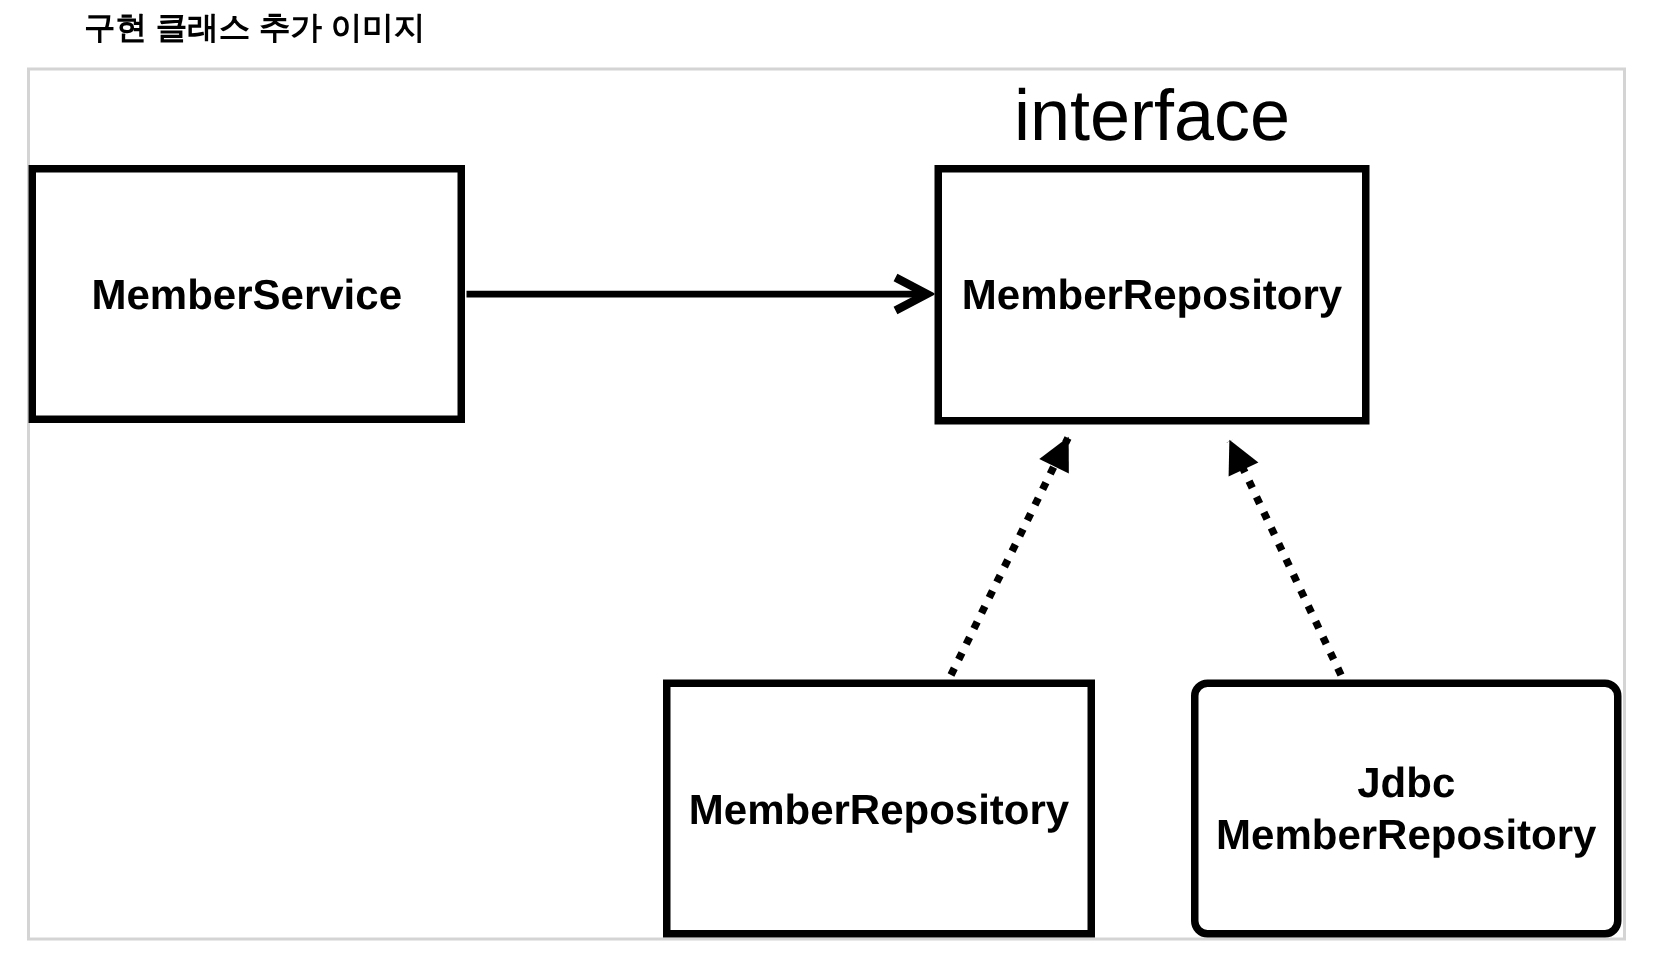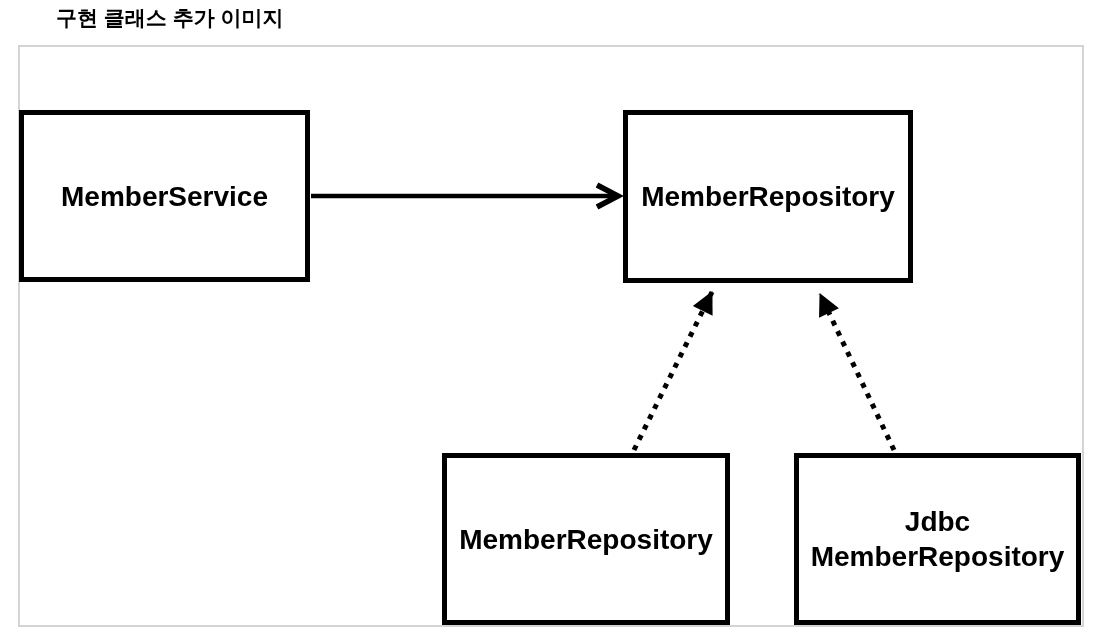--- a/index.html
+++ b/index.html
@@ -60,21 +60,21 @@
     text-align: center;
     font-weight: bold;
     font-size: 28px;
     line-height: 1.25;
     color: #000;
   }
   .node span { display: block; }
   #node-member-service   { left: 19px;  top: 110px; width: 291px; height: 172px; }
   #node-member-repository{ left: 623px; top: 110px; width: 290px; height: 173px; }
   #node-memory           { left: 442px; top: 453px; width: 288px; height: 172px; }
-  #node-jdbc             { left: 794px; top: 453px; width: 287px; height: 172px; }
+  #node-jdbc             { left: 794px; top: 453px; width: 287px; height: 172px; border-radius: 11px; }
   .interface-label {
     position: absolute;
     left: 623px;
     top: 54px;
     width: 290px;
     text-align: center;
     font-size: 48px;
     font-weight: 400;
     line-height: 1;
     color: #000;
@@ -82,20 +82,21 @@
 </style>
 </head>
 <body>
 
 <div class="canvas">
 
   <div class="title">구현 클래스 추가 이미지</div>
 
   <div class="frame"></div>
 
+  <div class="interface-label">interface</div>
 
   <svg class="arrows" width="1105" height="638" viewBox="0 0 1105 638">
     <defs>
       <marker id="chevron-head" markerWidth="30" markerHeight="30" refX="23" refY="14" orient="auto" markerUnits="userSpaceOnUse">
         <polyline points="3,3 24,14 3,25" fill="none" stroke="#000" stroke-width="5.5" stroke-linejoin="miter"></polyline>
       </marker>
       <marker id="triangle-head" markerWidth="26" markerHeight="26" refX="23" refY="13" orient="auto" markerUnits="userSpaceOnUse">
         <path d="M2,2 L24,13 L2,24 Z" fill="#000"></path>
       </marker>
     </defs>

